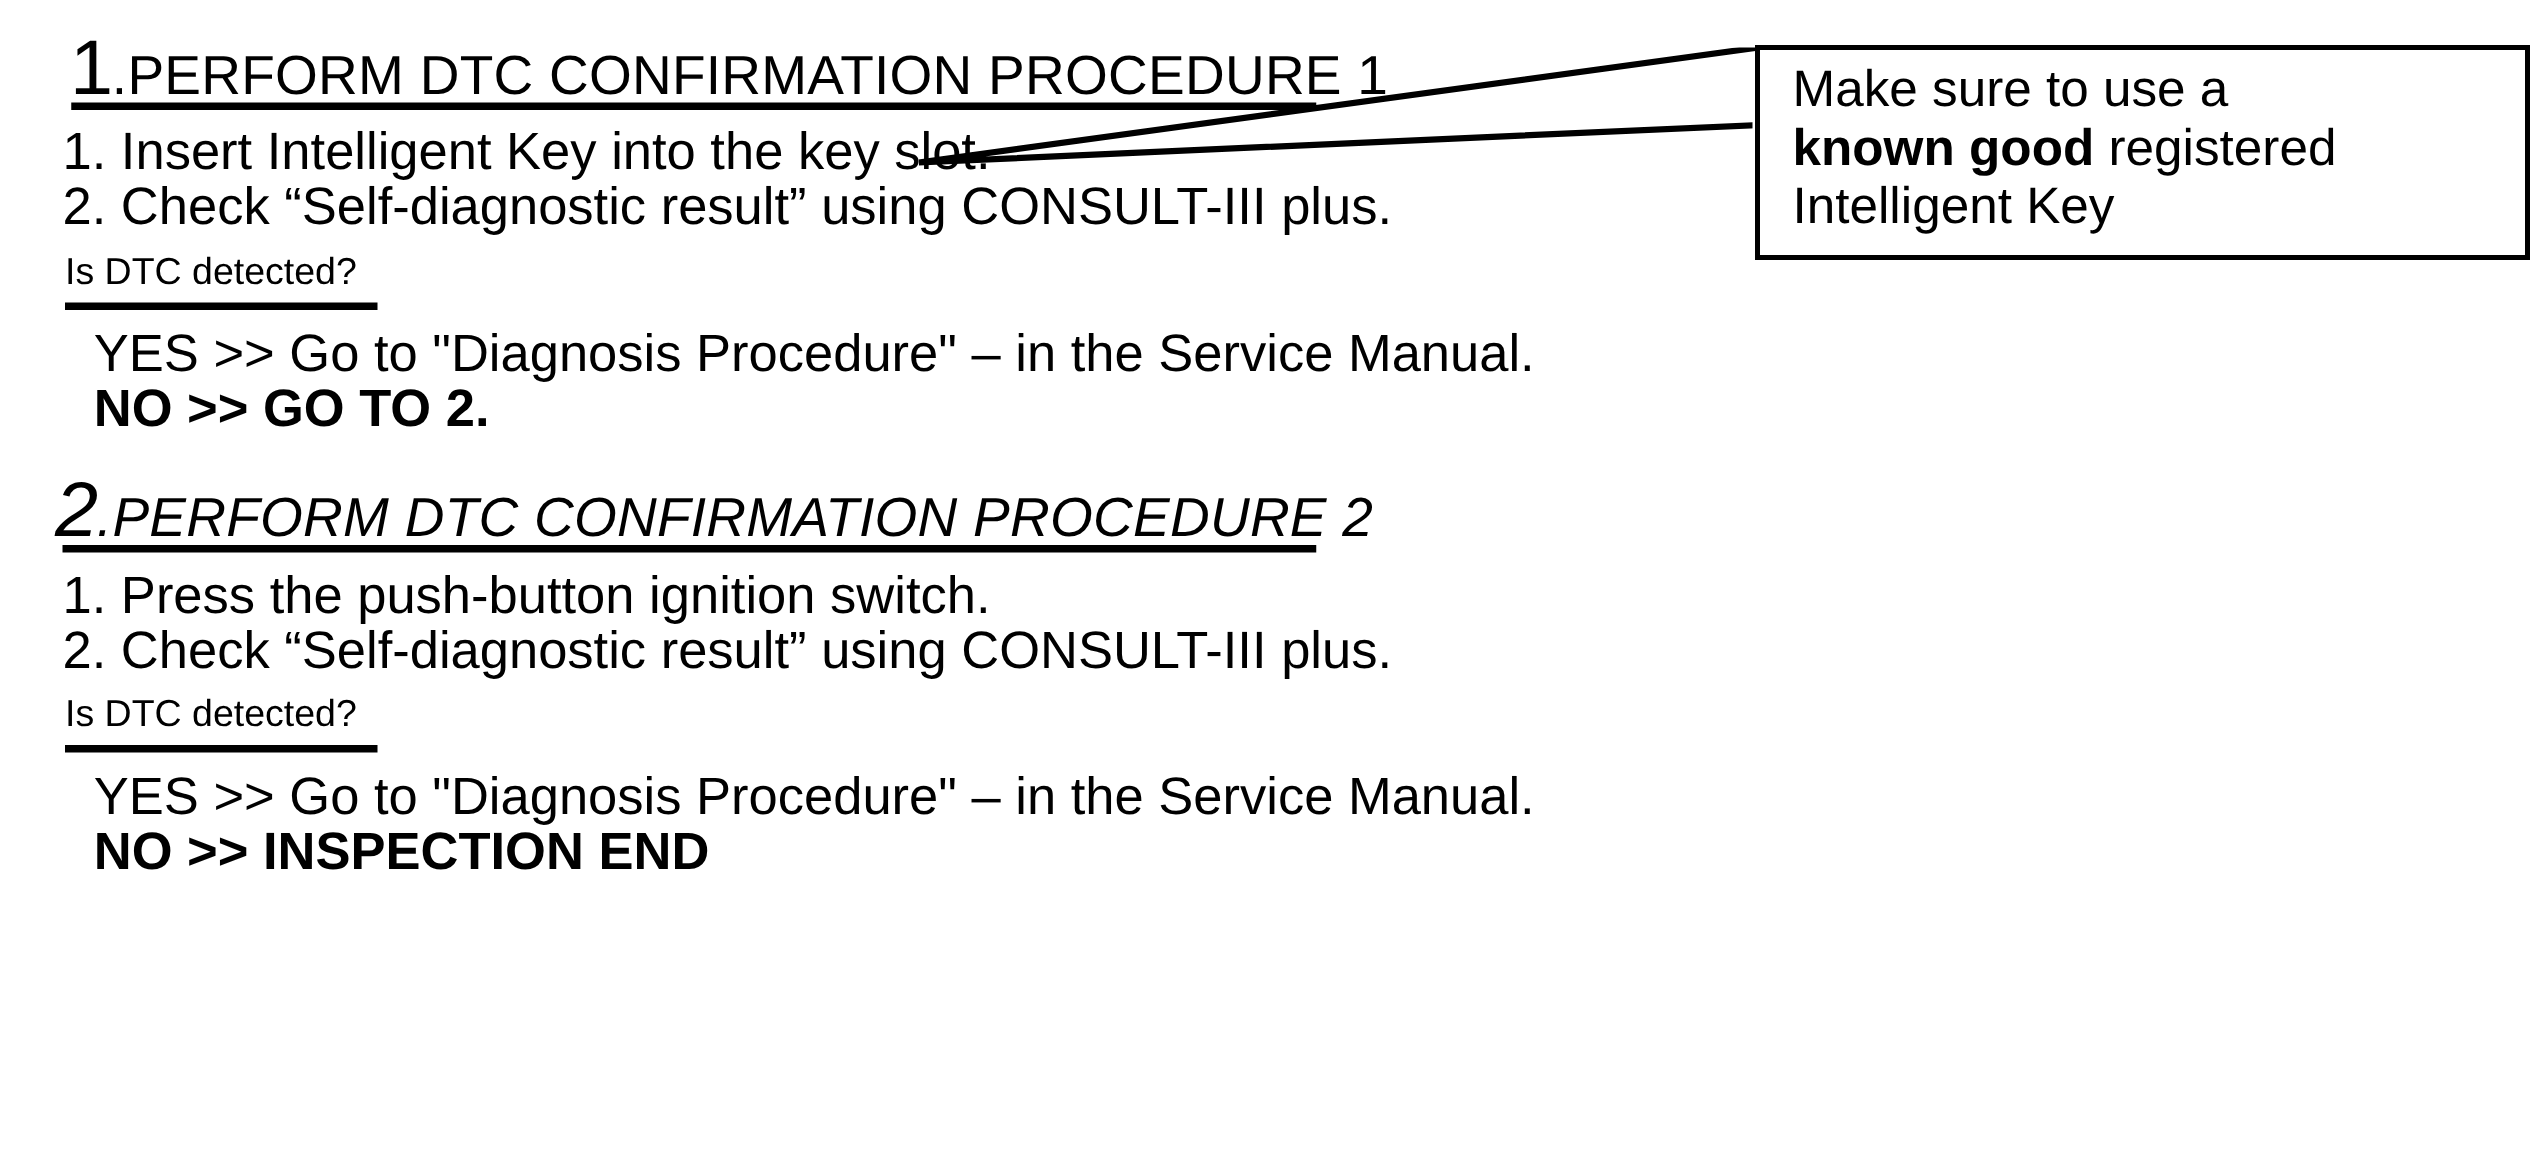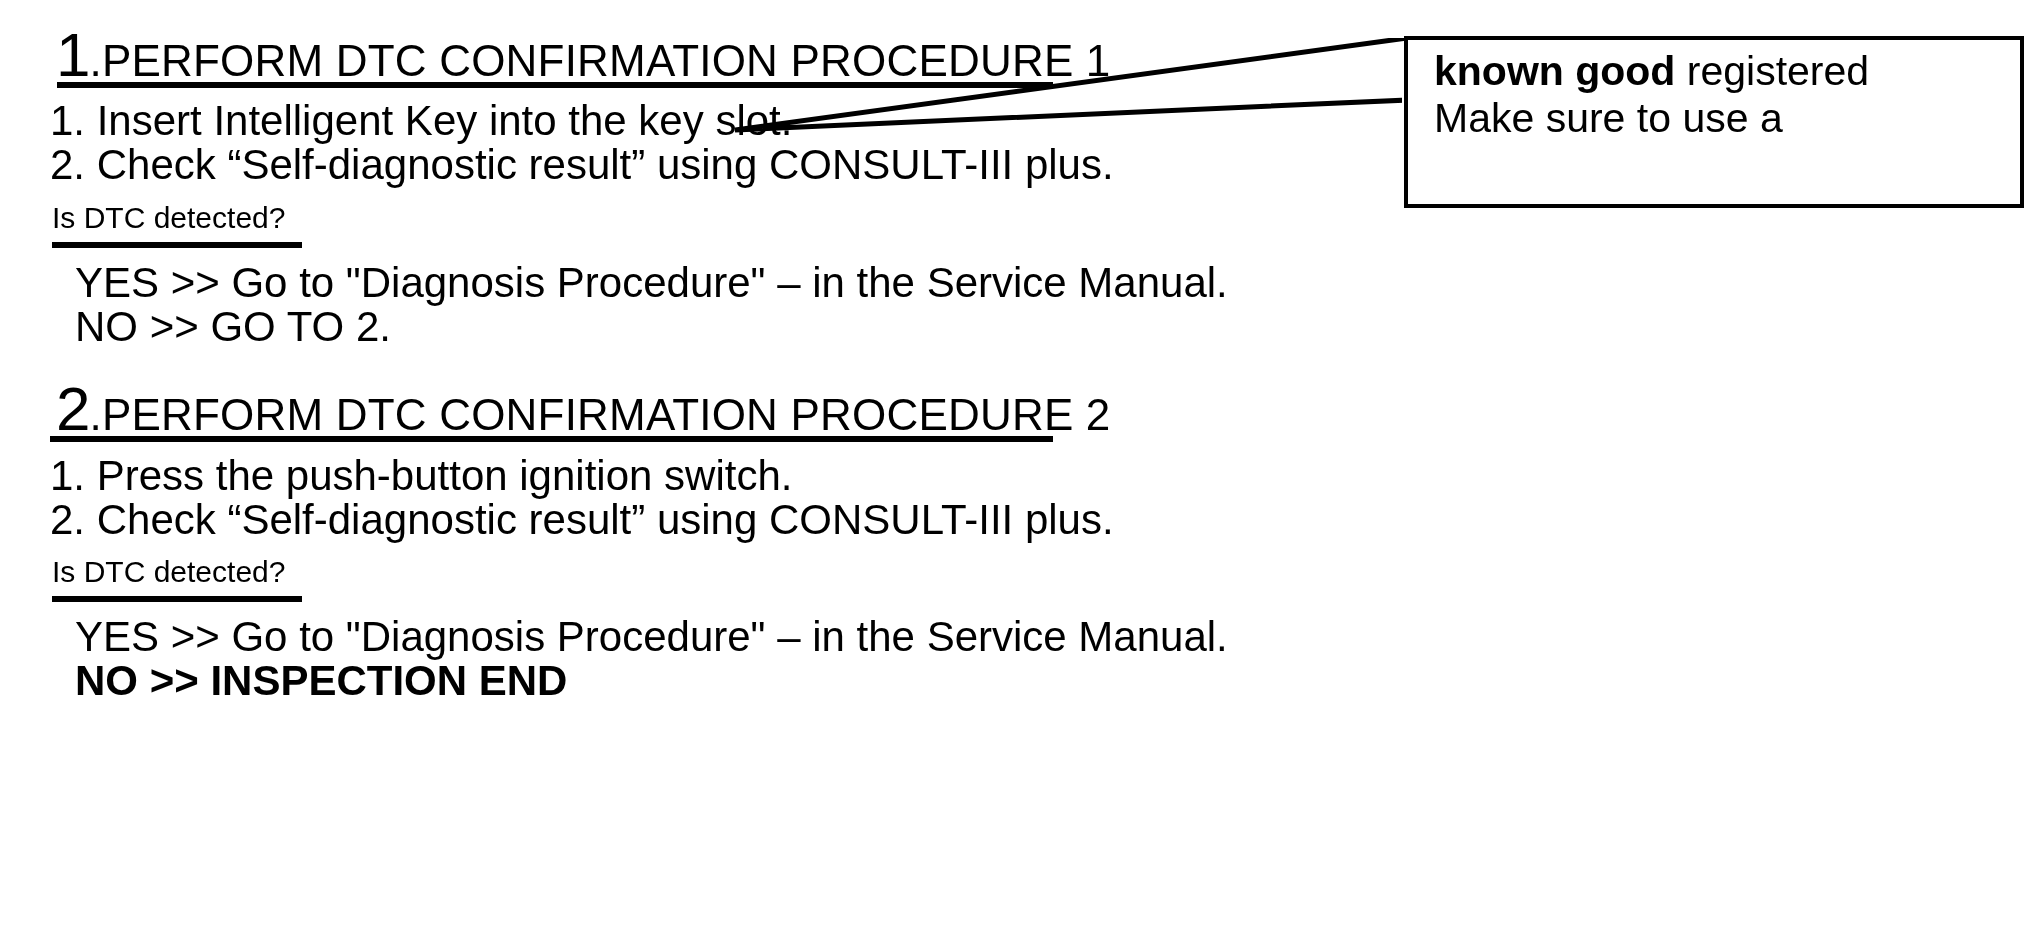--- a/index.html
+++ b/index.html
@@ -116,34 +116,35 @@
   </div>
   <div class="heading-rule" style="left:57px; top:82px; width:996px;"></div>
 
   <div class="step-line" style="left:50px; top:100px;">1. Insert Intelligent Key into the key slot.</div>
   <div class="step-line" style="left:50px; top:144px;">2. Check “Self-diagnostic result” using CONSULT-III plus.</div>
 
   <div class="question" style="left:52px; top:203px;">Is DTC detected?</div>
   <div class="question-rule" style="left:52px; top:242px; width:250px;"></div>
 
   <div class="branch-line" style="left:75px; top:262px;">YES &gt;&gt; Go to "Diagnosis Procedure" – in the Service Manual.</div>
-  <div class="branch-line" style="left:75px; top:306px;">NO &gt;&gt; GO TO 2.</div>
+  <div class="branch-line" style="left:75px; top:306px;font-weight:bold;">NO &gt;&gt; GO TO 2.</div>
 
   <svg id="callout-pointer" viewBox="0 0 690 135" preserveAspectRatio="none">
     <polygon points="0,92 672,0 672,62" fill="#ffffff" stroke="#000000" stroke-width="5"></polygon>
   </svg>
   <div class="notch" style="left:1402px; top:76px; height:62px;"></div>
 
   <div id="callout-box"></div>
   <div id="callout-text">
+    <div>Make sure to use a</div>
     <div><span class="bold">known good</span><span> registered</span></div>
-    <div>Make sure to use a</div>
+    <div>Intelligent Key</div>
   </div>
 
-  <div class="section-heading" style="left:56px; top:378px;">
+  <div class="section-heading" style="left:44px; top:378px;font-style:italic;">
     <span class="num">2</span><span class="title">.PERFORM DTC CONFIRMATION PROCEDURE 2</span>
   </div>
   <div class="heading-rule" style="left:50px; top:436px; width:1003px;"></div>
 
   <div class="step-line" style="left:50px; top:455px;text-align:right;">1. Press the push-button ignition switch.</div>
   <div class="step-line" style="left:50px; top:499px;">2. Check “Self-diagnostic result” using CONSULT-III plus.</div>
 
   <div class="question" style="left:52px; top:557px;">Is DTC detected?</div>
   <div class="question-rule" style="left:52px; top:596px; width:250px;"></div>
 

